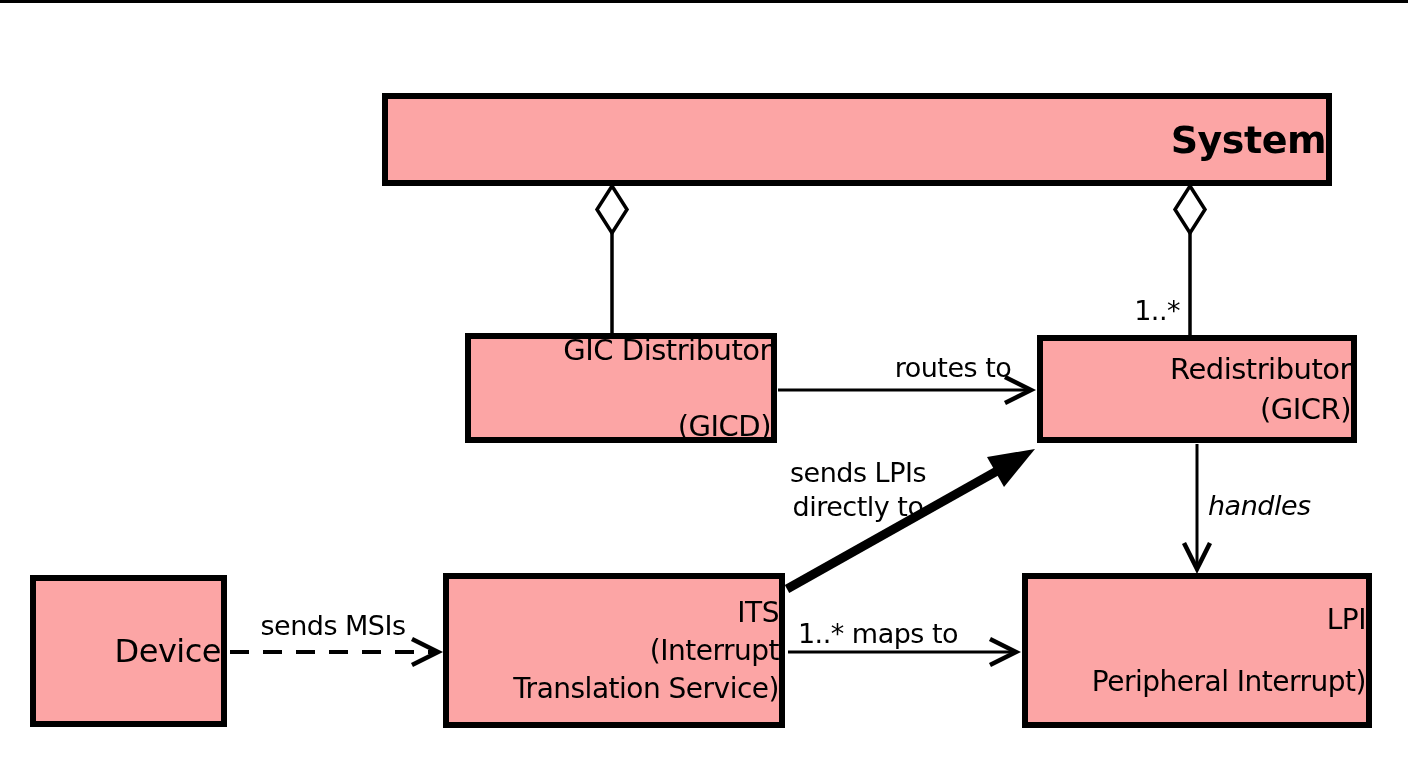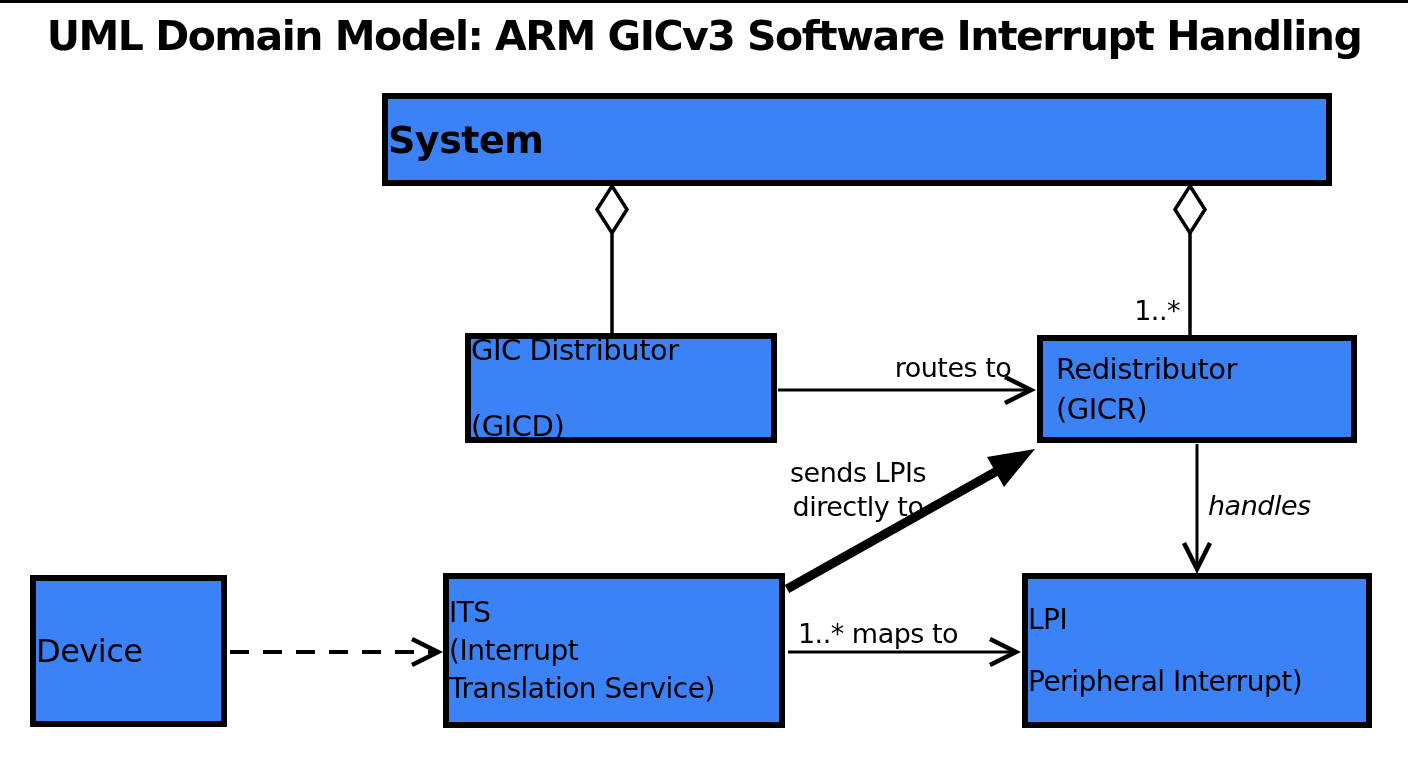--- a/index.html
+++ b/index.html
@@ -34,25 +34,25 @@
   .connector-layer {
     position: absolute;
     left: 0; top: 0;
     width: 1408px; height: 768px;
     z-index: 1;
     pointer-events: none;
   }
   .uml-box {
     position: absolute;
     box-sizing: border-box;
-    background: #3b82f6;
+    background: #fca5a5;
     border: 6px solid #000000;
     display: flex;
     flex-direction: column;
-    align-items: flex-start;
+    align-items: flex-end;
     justify-content: center;
     text-align: center;
     z-index: 2;
     letter-spacing: -0.5px;
   }
   .uml-box .line { white-space: nowrap; display: block; }
   .box-system  { left: 382px;  top: 93px;  width: 950px; height: 93px;  font-size: 38px; font-weight: bold; }
   .box-gicd    { left: 465px;  top: 333px; width: 312px; height: 110px; font-size: 29px; line-height: 40px; gap: 36px; }
   .box-gicr    { left: 1037px; top: 335px; width: 320px; height: 108px; font-size: 29px; line-height: 40px; padding-left: 13px; }
   .box-device  { left: 30px;   top: 575px; width: 197px; height: 152px; font-size: 32px; }
@@ -73,21 +73,20 @@
   .label-maps-to { left: 878px; top: 617px; transform: translateX(-50%); }
   .label-mult-gicr { left: 1180px; top: 294px; transform: translateX(-100%); }
 </style>
 </head>
 <body>
 
 <div class="stage">
 
   <div class="top-line"></div>
 
-  <h1 class="diagram-title">UML Domain Model: ARM GICv3 Software Interrupt Handling</h1>
 
   <svg class="connector-layer" viewBox="0 0 1408 768" xmlns="http://www.w3.org/2000/svg">
 
     <line x1="612" y1="233" x2="612" y2="334" stroke="#000" stroke-width="3.5"></line>
     <polygon points="612,186 627,209.5 612,233 597,209.5" fill="#fff" stroke="#000" stroke-width="3.5"></polygon>
 
     <line x1="1190" y1="233" x2="1190" y2="336" stroke="#000" stroke-width="3.5"></line>
     <polygon points="1190,186 1205,209.5 1190,233 1175,209.5" fill="#fff" stroke="#000" stroke-width="3.5"></polygon>
 
     <line x1="778" y1="390" x2="1028" y2="390" stroke="#000" stroke-width="3"></line>
@@ -139,16 +138,17 @@
 
   <div class="edge-label label-routes-to">routes to</div>
 
   <div class="edge-label label-sends-lpis">
     <span class="line" style="display:block;">sends LPIs</span>
     <span class="line" style="display:block;">directly to</span>
   </div>
 
   <div class="edge-label label-handles">handles</div>
 
+  <div class="edge-label label-sends-msis">sends MSIs</div>
 
   <div class="edge-label label-maps-to">1..* maps to</div>
 
 </div>
 
 </body></html>

